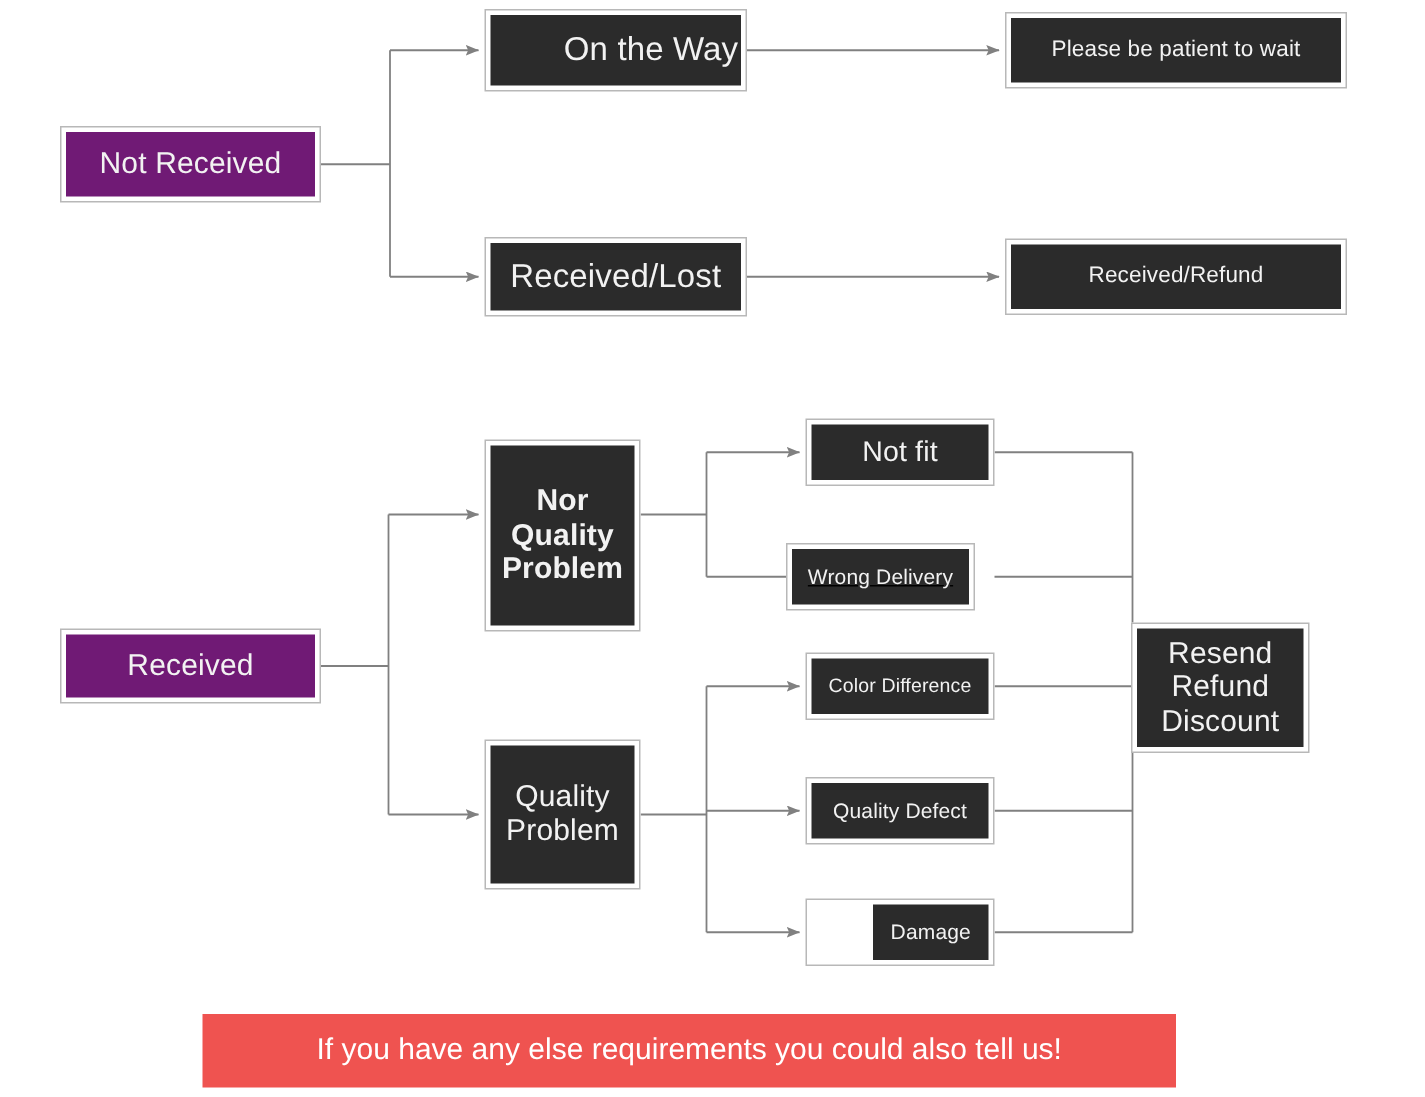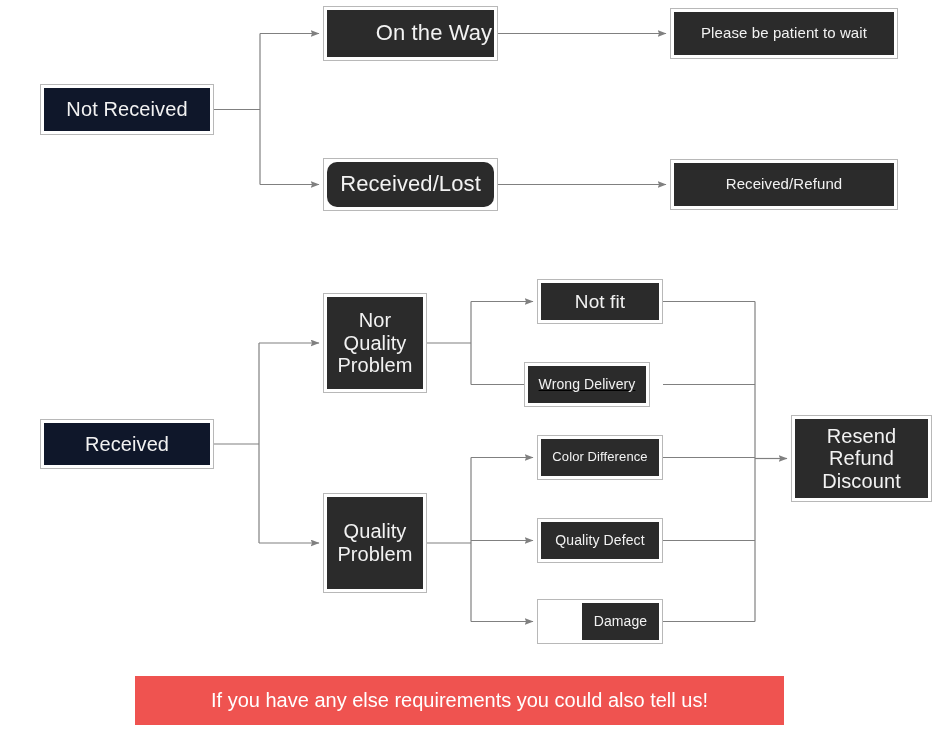--- a/index.html
+++ b/index.html
@@ -43,21 +43,21 @@
     justify-content: center;
     text-align: center;
     color: #f2f2f2;
     line-height: 1.13;
     letter-spacing: 0.1px;
   }
   .node.dark .node-inner {
     background: #2b2b2b;
   }
   .node.accent .node-inner {
-    background: #0f172a;
+    background: #701a75;
   }
   .banner {
     position: absolute;
     box-sizing: border-box;
     display: flex;
     align-items: center;
     justify-content: center;
     background: #ef5350;
     color: #ffffff;
     z-index: 2;
@@ -114,29 +114,29 @@
       <div class="node accent" style="left: 40px; top: 84px; width: 174px; height: 51px;">
         <div class="node-inner fs-20" style="white-space: pre-line;">Not Received</div>
       </div>
       <div class="node dark" style="left: 323px; top: 6px; width: 175px; height: 55px;">
         <div class="node-inner fs-22" style="white-space: pre-line; padding-left: 47px;">On the Way</div>
       </div>
       <div class="node dark" style="left: 670px; top: 8px; width: 228px; height: 51px;">
         <div class="node-inner fs-15" style="white-space: pre-line;">Please be patient to wait</div>
       </div>
       <div class="node dark" style="left: 323px; top: 158px; width: 175px; height: 53px;">
-        <div class="node-inner fs-22" style="white-space: pre-line; border-radius: 10px;">Received/Lost</div>
+        <div class="node-inner fs-22" style="white-space: pre-line;">Received/Lost</div>
       </div>
       <div class="node dark" style="left: 670px; top: 159px; width: 228px; height: 51px;">
         <div class="node-inner fs-15" style="white-space: pre-line;">Received/Refund</div>
       </div>
       <div class="node accent" style="left: 40px; top: 419px; width: 174px; height: 50px;">
         <div class="node-inner fs-20" style="white-space: pre-line;">Received</div>
       </div>
-      <div class="node dark" style="left: 323px; top: 293px; width: 104px; height: 100px;">
+      <div class="node dark" style="left: 323px; top: 293px; width: 104px; height: 128px; font-weight: bold;">
         <div class="node-inner fs-20" style="white-space: pre-line;">Nor
 Quality
 Problem</div>
       </div>
       <div class="node dark" style="left: 323px; top: 493px; width: 104px; height: 100px;">
         <div class="node-inner fs-20" style="white-space: pre-line;">Quality
 Problem</div>
       </div>
       <div class="node dark" style="left: 537px; top: 279px; width: 126px; height: 45px;">
         <div class="node-inner fs-19" style="white-space: pre-line;">Not fit</div>
@@ -146,21 +146,21 @@
       </div>
       <div class="node dark" style="left: 537px; top: 435px; width: 126px; height: 45px;">
         <div class="node-inner fs-13" style="white-space: pre-line;">Color Difference</div>
       </div>
       <div class="node dark" style="left: 537px; top: 518px; width: 126px; height: 45px;">
         <div class="node-inner fs-14" style="white-space: pre-line;">Quality Defect</div>
       </div>
       <div class="node dark" style="left: 537px; top: 599px; width: 126px; height: 45px; padding-left: 44px;">
         <div class="node-inner fs-14" style="white-space: pre-line;">Damage</div>
       </div>
-      <div class="node dark" style="left: 791px; top: 415px; width: 141px; height: 87px;">
+      <div class="node dark" style="left: 754px; top: 415px; width: 119px; height: 87px;">
         <div class="node-inner fs-20" style="white-space: pre-line;">Resend
 Refund
 Discount</div>
       </div>
     </div>
 
   <div class="banner fs-20" id="banner" style="left: 135px; top: 676px; width: 649px; height: 49px;">
     <span>If you have any else requirements you could also tell us!</span>
   </div>
 

